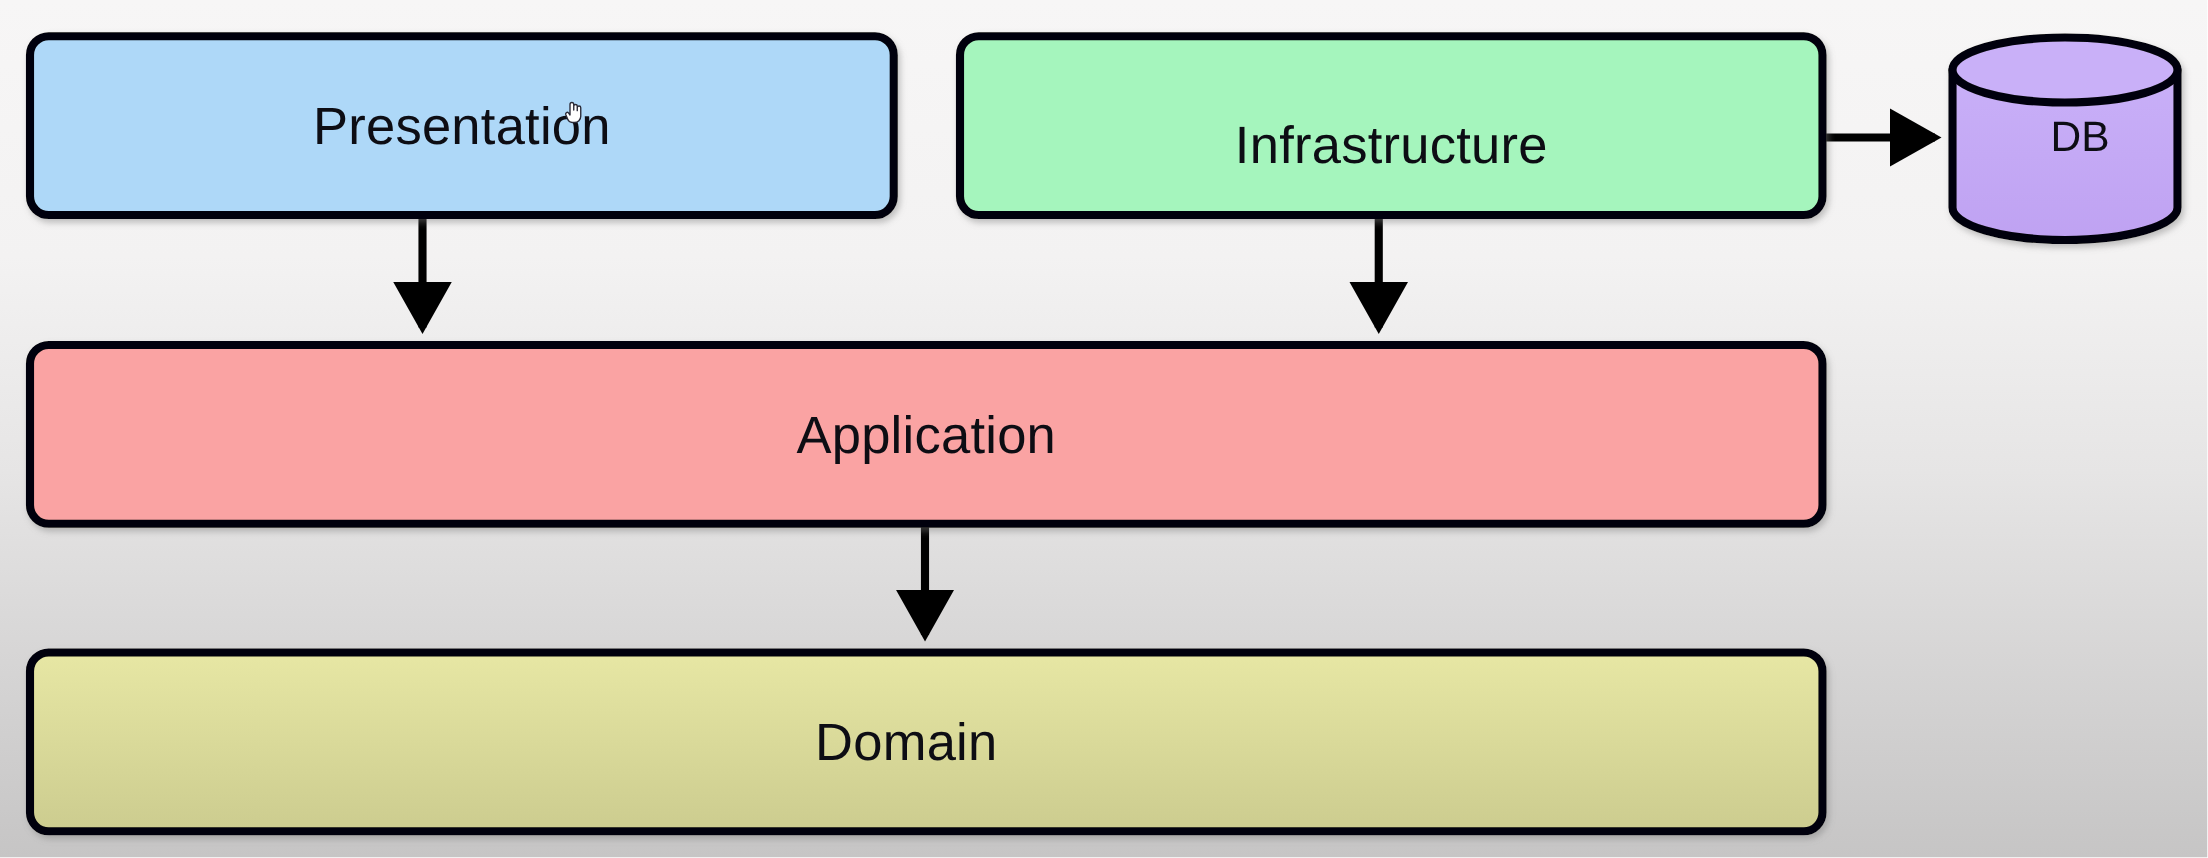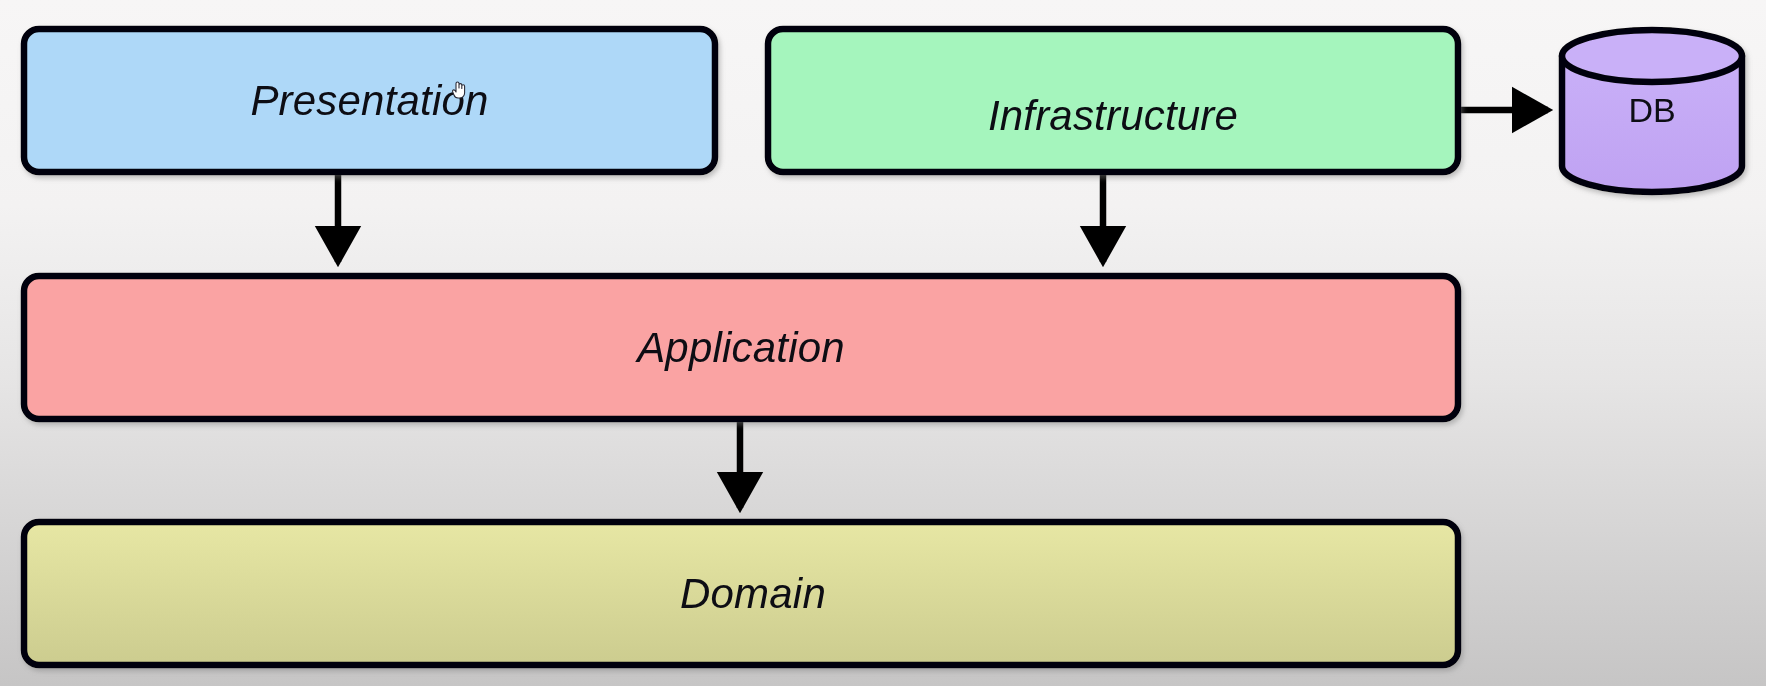--- a/index.html
+++ b/index.html
@@ -30,21 +30,21 @@
     position: absolute;
     display: flex;
     align-items: center;
     justify-content: center;
     color: #0d0d14;
     font-family: "Liberation Sans", sans-serif;
     font-weight: 400;
     white-space: nowrap;
     pointer-events: none;
   }
-  .layer-label { font-size: 42px; letter-spacing: 0.2px; font-style: italic; }
+  .layer-label { font-size: 42px; letter-spacing: 0.2px; }
   .db-label { font-size: 34px; }
   #cursor-glyph {
     position: absolute;
     left: 450px;
     top: 78px;
     width: 18px;
     height: 22px;
     pointer-events: none;
   }
 </style>
@@ -96,25 +96,25 @@
         <path d="M 1562 56 L 1562 166 A 90 26 0 0 0 1742 166 L 1742 56 Z" fill="url(#dbGrad)" stroke="#050509" stroke-width="6.5" stroke-linejoin="round"></path>
         <ellipse cx="1652" cy="56" rx="90" ry="26" fill="#c9b0f8" stroke="#050509" stroke-width="6.5"></ellipse>
       </g>
     </g>
   </svg>
 
   <div class="node-label layer-label" style="left:24px; top:29px; width:691px; height:143px;">Presentation</div>
 
   <div class="node-label layer-label" style="left:768px; top:44px; width:690px; height:143px;">Infrastructure</div>
 
-  <div class="node-label db-label" style="left:1560px; top:40px; width:184px; height:140px;">DB</div>
+  <div class="node-label db-label" style="left:1560px; top:40px; width:184px; height:140px;padding-left:12px;">DB</div>
 
   <div class="node-label layer-label" style="left:24px; top:276px; width:1434px; height:143px;">Application</div>
 
-  <div class="node-label layer-label" style="left:36px; top:522px; width:1434px; height:143px;">Domain</div>
+  <div class="node-label layer-label" style="left:8px; top:522px; width:1434px; height:143px;">Domain</div>
 
   <svg id="cursor-glyph" viewBox="0 0 18 22" xmlns="http://www.w3.org/2000/svg">
     <path d="M6 14 L6 5.5 A1.5 1.5 0 0 1 9 5.5 L9 10 L9 7 A1.4 1.4 0 0 1 11.8 7
              L11.8 10.5 L11.8 8.2 A1.4 1.4 0 0 1 14.6 8.2 L14.6 15
              A5 5 0 0 1 9.6 20 L8 20 A4.5 4.5 0 0 1 4 17 L2.6 13.6
              A1.3 1.3 0 0 1 4.8 12.3 Z" fill="#ffffff" stroke="#2b2b38" stroke-width="1.1" stroke-linejoin="round"></path>
   </svg>
 
 </div>
 

